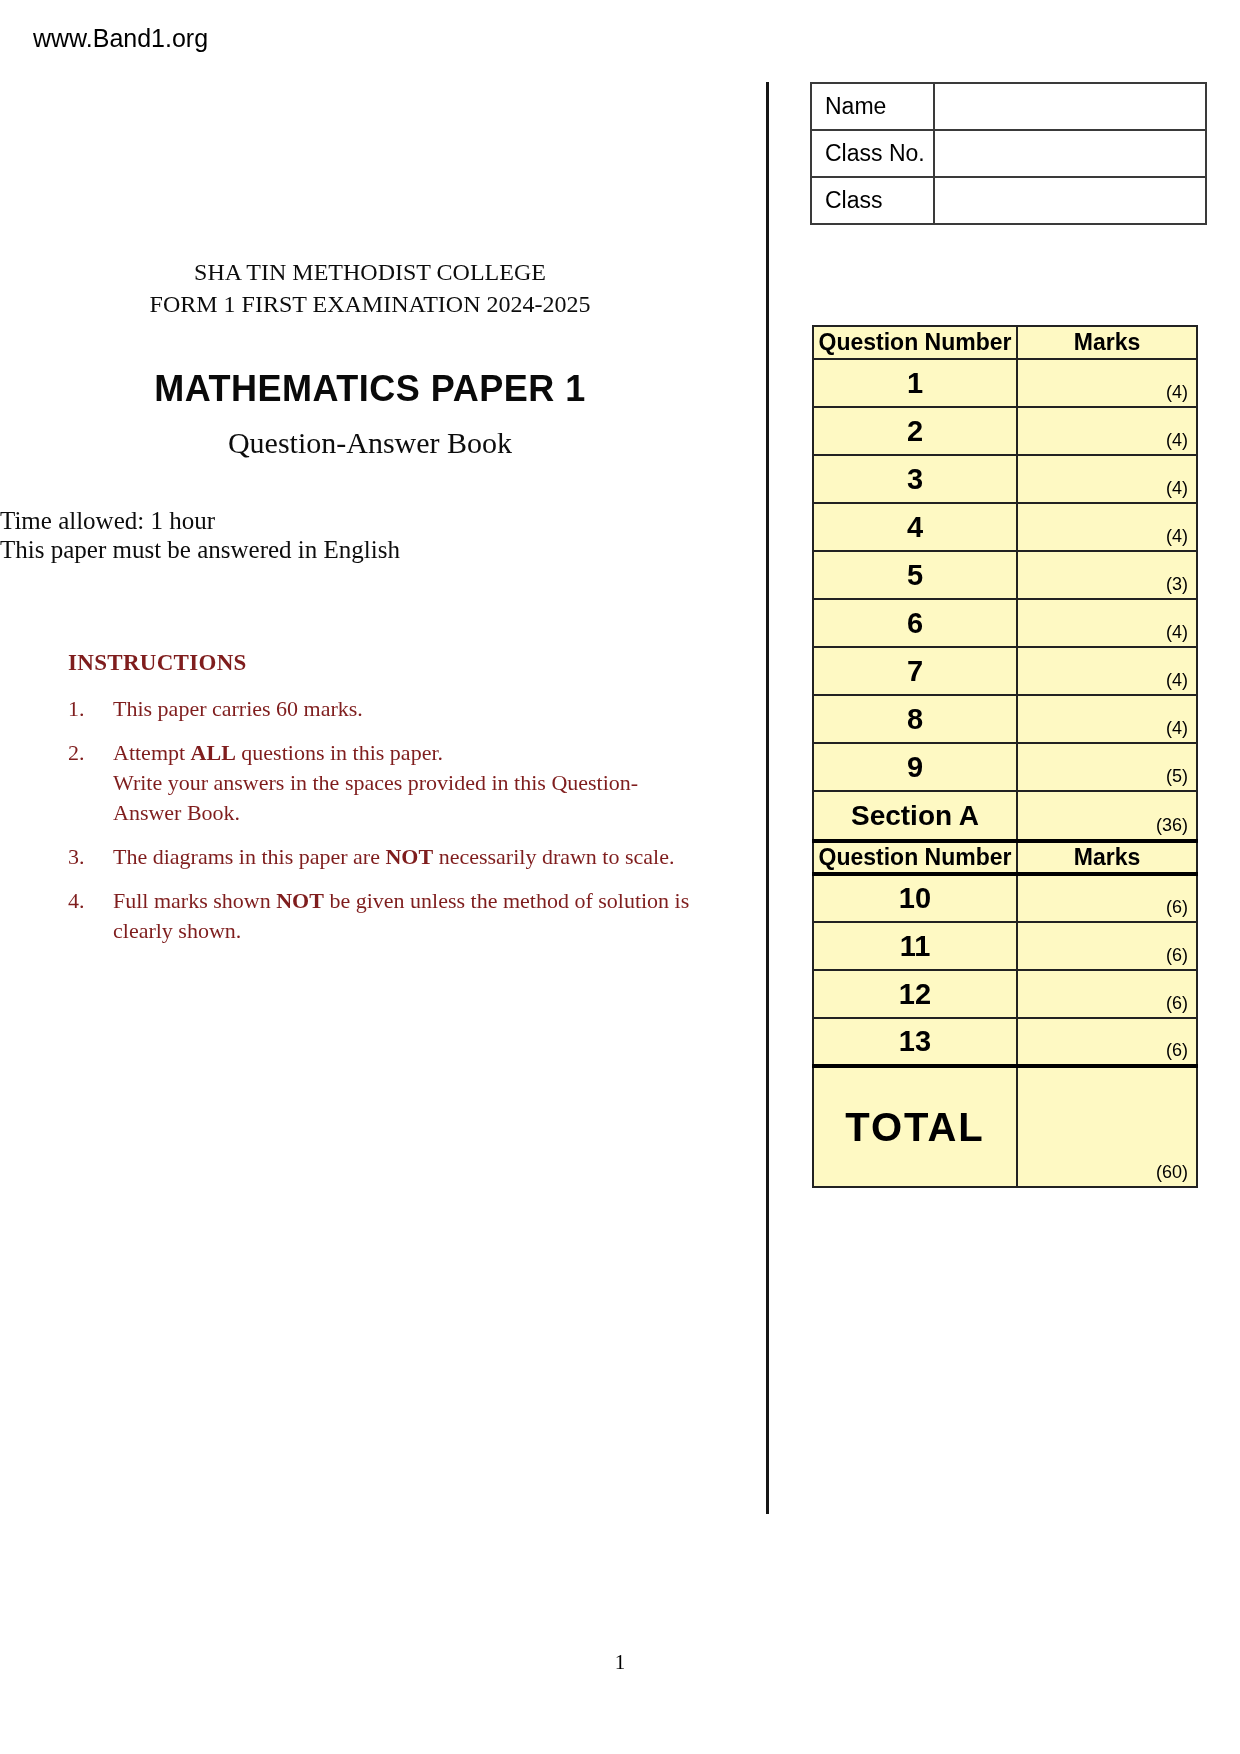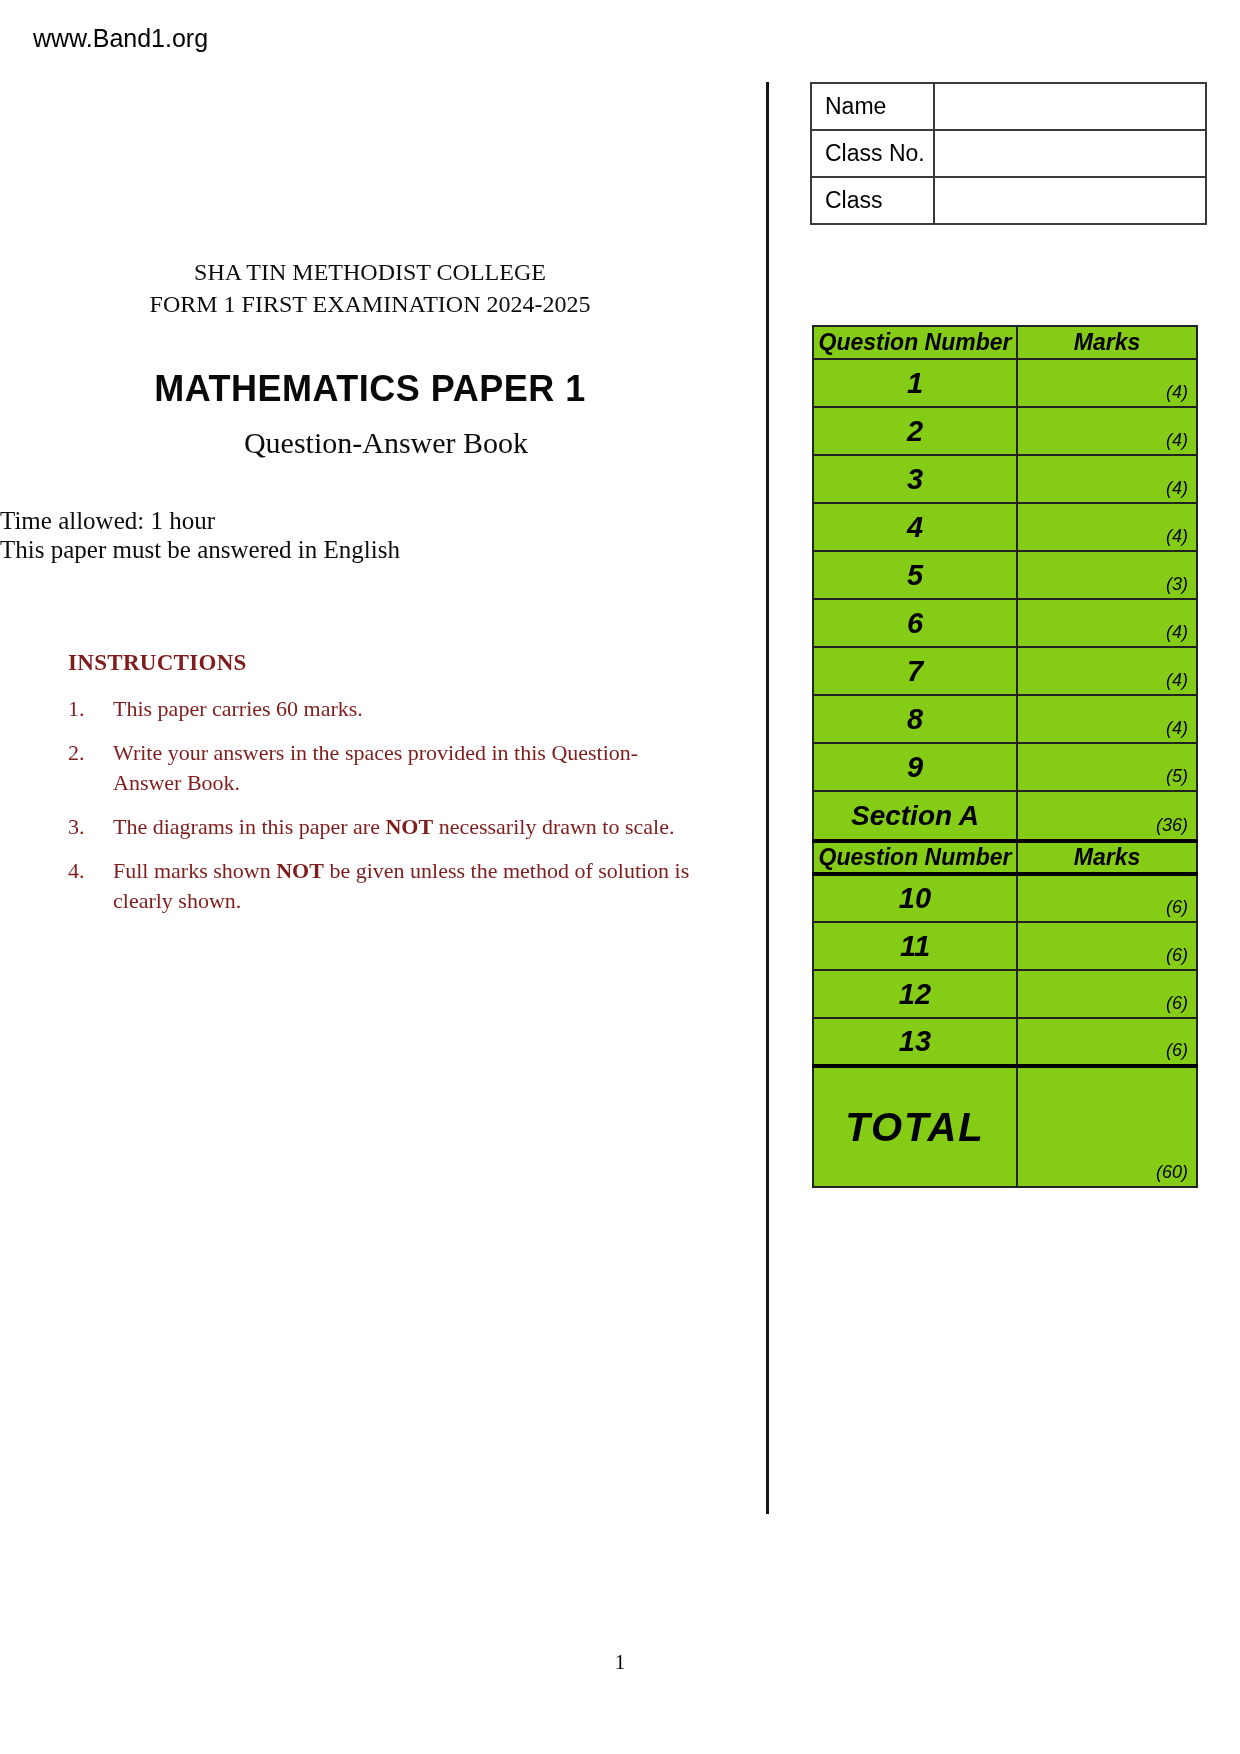--- a/index.html
+++ b/index.html
@@ -31,21 +31,21 @@
   
   .head-block{position:absolute;left:0;top:256px;width:740px;text-align:center;
     font-family:"Liberation Serif",serif;color:#0d0d0d;}
   .school-line{font-size:24px;line-height:32px;}
   .paper-title{
     position:absolute;left:0;top:368px;width:740px;text-align:center;
     font-family:Liberation Sans, sans-serif;font-size:36px;font-weight:bold;color:#0a0a0a;
     letter-spacing:0.5px;
   }
   .paper-subtitle{
-    position:absolute;left:16px;top:426px;width:740px;text-align:center;
+    position:absolute;left:0;top:426px;width:740px;text-align:center;
     font-family:"Liberation Serif",serif;font-size:30px;color:#0d0d0d;
   }
   .time-block{
     position:absolute;left:0;top:506px;width:740px;text-align:left;
     font-family:"Liberation Serif",serif;font-size:25px;line-height:29px;color:#0d0d0d;
   }
   
   .instructions{
     position:absolute;left:68px;top:650px;width:690px;
     font-family:"Liberation Serif",serif;color:#7f1d1d;
@@ -54,21 +54,21 @@
   .instruction-item{display:flex;margin-bottom:14px;}
   .item-number{width:45px;flex:0 0 45px;font-size:22px;line-height:30px;}
   .item-text{font-size:22px;line-height:30px;}
   .item-line{white-space:nowrap;}
   .item-text .b{font-weight:bold;}
   
   .marks-table{
     position:absolute;left:812px;top:325px;border-collapse:collapse;table-layout:fixed;
   }
   .marks-table td{
-    border:2px solid #222;background:#84cc16;padding:0;vertical-align:middle;color:#000;font-style:italic;
+    border:2px solid #222;background:#fef9c3;padding:0;vertical-align:middle;color:#000;
   }
   .marks-table td.qcol{width:202px;text-align:center;}
   .marks-table td.mcol{width:178px;position:relative;}
   .marks-table tr.hdr{height:33px;}
   .marks-table tr.hdr td{font-size:23px;font-weight:bold;text-align:center;}
   .marks-table tr.qrow{height:48px;}
   .marks-table tr.qrow td.qcol{font-size:29px;font-weight:bold;}
   .marks-table tr.secrow{height:50px;}
   .marks-table tr.secrow td.qcol{font-size:28px;font-weight:bold;}
   .marks-table tr.totalrow{height:121px;}
@@ -128,20 +128,21 @@
     <div>
         <div class="instruction-item">
           <div class="item-number">1.</div>
           <div class="item-text">
             <div class="item-line"><span>This paper carries 60 marks.</span></div>
           </div>
         </div>
         <div class="instruction-item">
           <div class="item-number">2.</div>
           <div class="item-text">
+            <div class="item-line"><span>Attempt </span><span class="b">ALL</span><span> questions in this paper.</span></div>
             <div class="item-line"><span>Write your answers in the spaces provided in this Question-</span></div>
             <div class="item-line"><span>Answer Book.</span></div>
           </div>
         </div>
         <div class="instruction-item">
           <div class="item-number">3.</div>
           <div class="item-text">
             <div class="item-line"><span>The diagrams in this paper are </span><span class="b">NOT</span><span> necessarily drawn to scale.</span></div>
           </div>
         </div>

